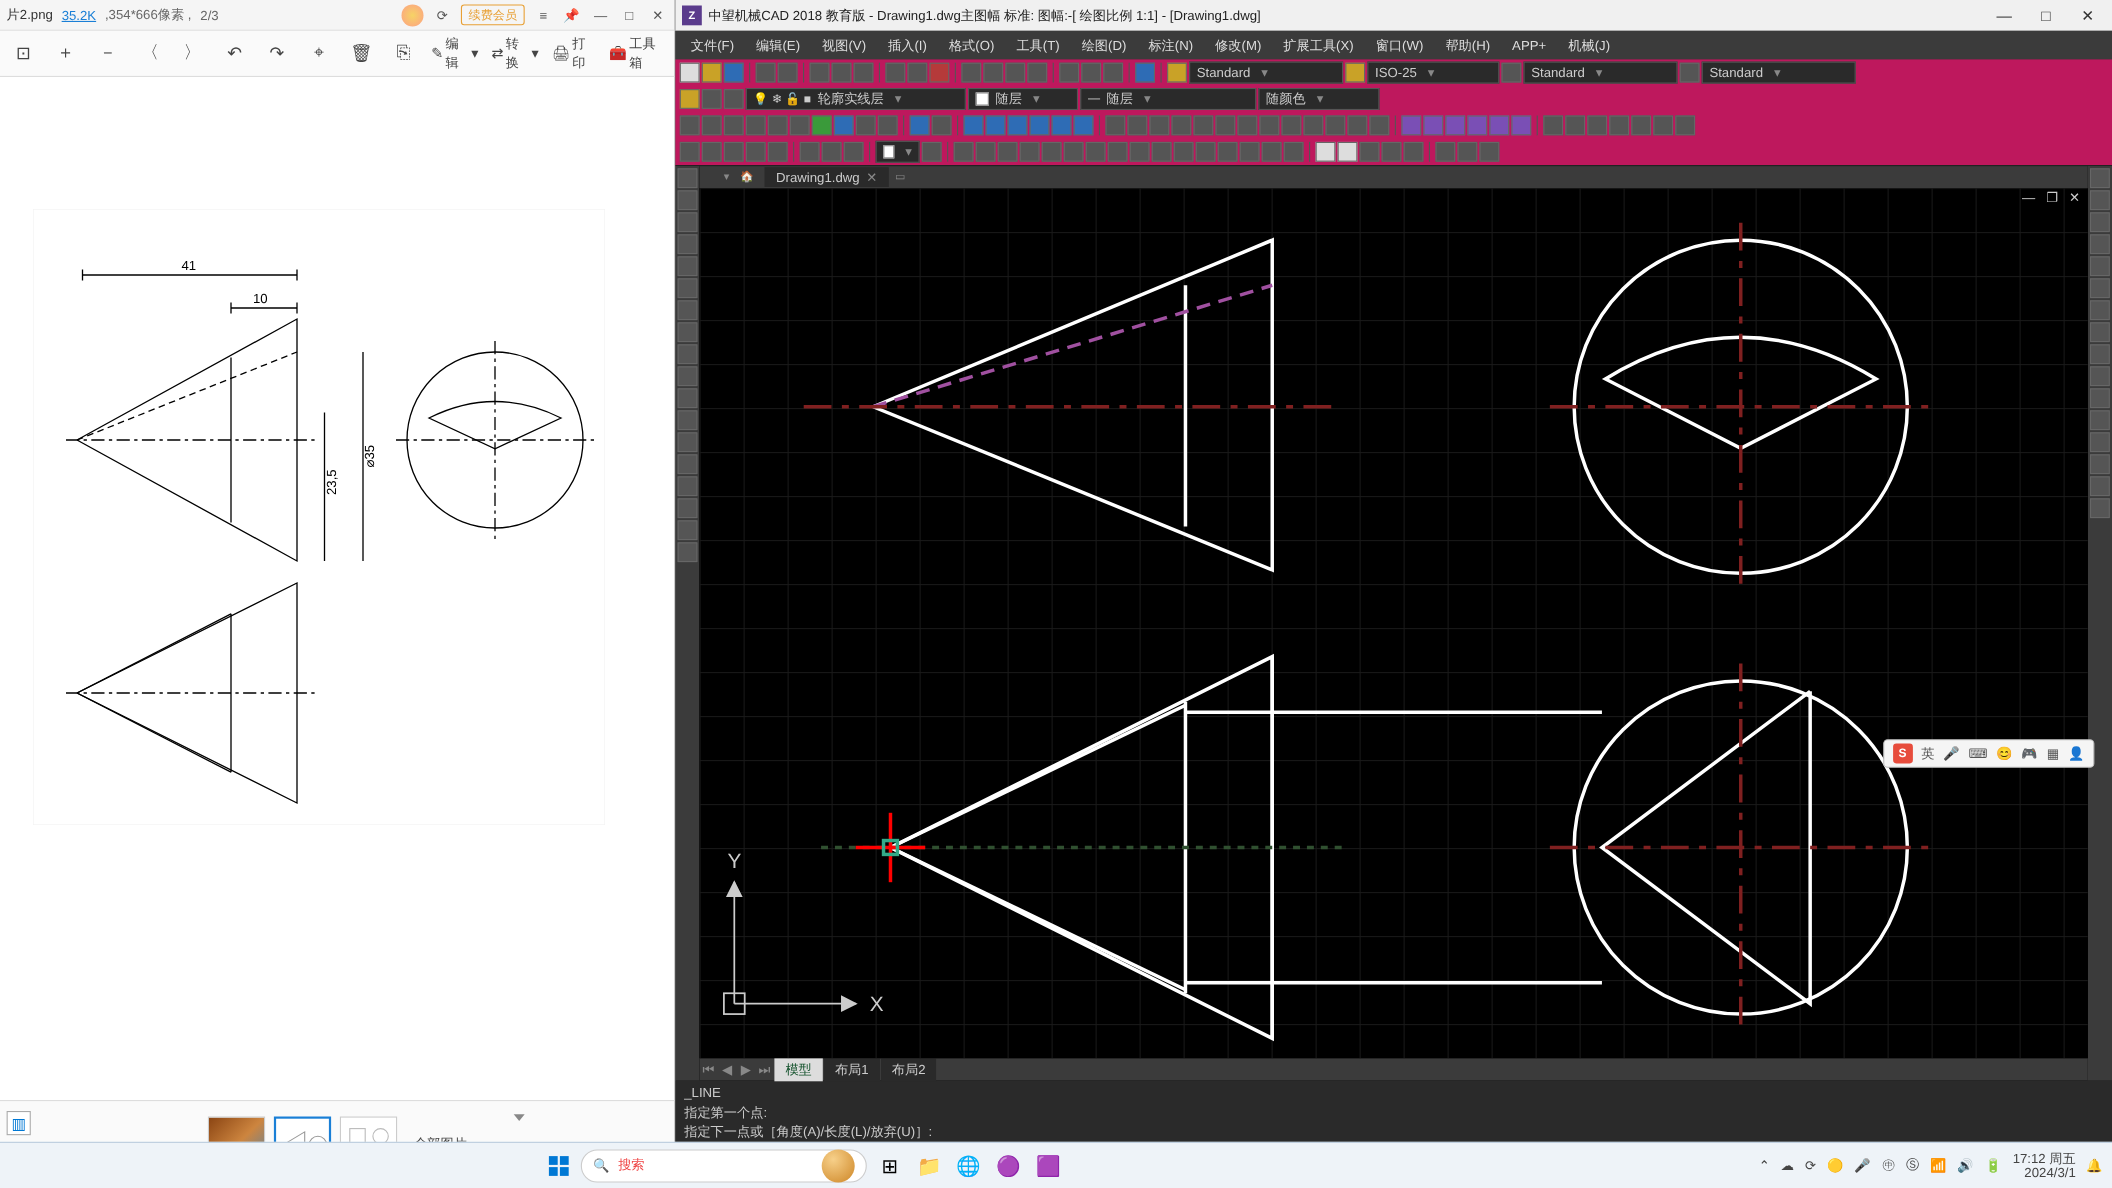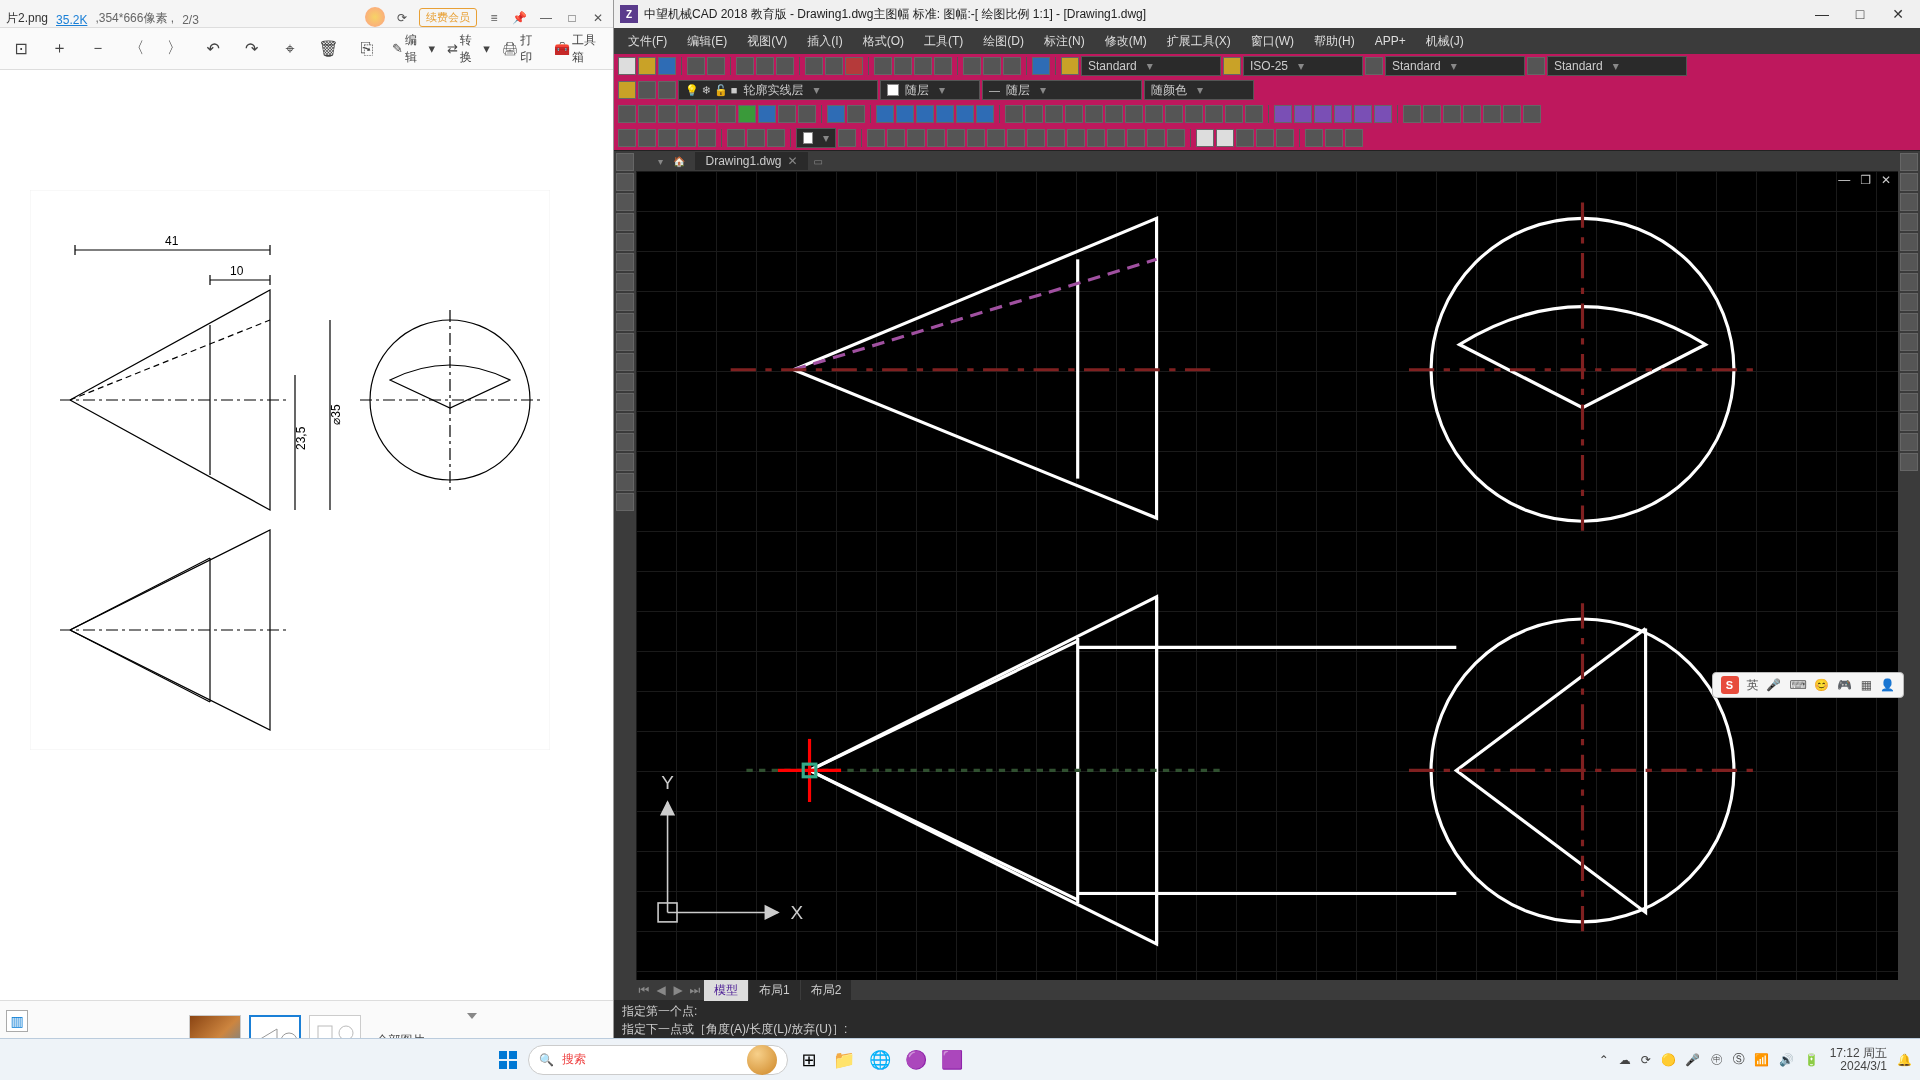--- a/index.html
+++ b/index.html
@@ -1,21 +1,21 @@
 <!DOCTYPE html>
 <html><head>
 <meta charset="utf-8">
 <style>
 *{margin:0;padding:0;box-sizing:border-box;font-family:"Microsoft YaHei","Segoe UI",sans-serif;font-size:12px;user-select:none}
 html,body{width:1920px;height:1080px;overflow:hidden;background:#e8e8e8}
 .screen{display:flex;width:100%;height:100%}
 
 
 .viewer{width:614px;height:100%;background:#fdfdfd;display:flex;flex-direction:column;border-right:1px solid #999}
-.v-top{height:28px;display:flex;align-items:flex-end;gap:8px;padding:0 6px;border-bottom:1px solid #ddd;background:#f5f5f5}
+.v-top{height:28px;display:flex;align-items:center;gap:8px;padding:0 6px;border-bottom:1px solid #ddd;background:#f5f5f5}
 .v-top .name{color:#333}
 .v-top .size{color:#1a7fd6;text-decoration:underline}
 .v-top .dim{color:#666}
 .v-top .spacer{flex:1}
 .v-top .vip{border:1px solid #e8a035;color:#e8a035;padding:1px 6px;border-radius:3px;font-size:11px}
 .v-top .wbtn{width:18px;height:18px;display:flex;align-items:center;justify-content:center;color:#555;cursor:pointer}
 .v-top .avatar{width:20px;height:20px;border-radius:50%;background:radial-gradient(circle,#f6d365,#fda085)}
 .v-tool{height:42px;display:flex;align-items:center;gap:12px;padding:0 8px;border-bottom:1px solid #ddd;background:#fafafa}
 .v-tool .tbtn{width:28px;height:28px;display:flex;align-items:center;justify-content:center;color:#444;cursor:pointer;font-size:16px}
 .v-tool .tbtn.txt{width:auto;gap:2px;font-size:13px}
@@ -61,21 +61,21 @@
 .file-tab .ft .x{color:#888;cursor:pointer}
 .file-tab .handle{color:#888;font-size:10px;margin-right:4px}
 .canvas{flex:1;position:relative;background:#000;overflow:hidden}
 .canvas .grid{position:absolute;inset:0;background-image:linear-gradient(#1a1a1a 1px,transparent 1px),linear-gradient(90deg,#1a1a1a 1px,transparent 1px);background-size:40px 40px}
 .canvas svg{position:absolute;inset:0}
 .win-ctrl{position:absolute;top:2px;right:4px;display:flex;gap:4px;color:#ccc;font-size:10px}
 .win-ctrl span{cursor:pointer;padding:0 3px}
 .layout-tabs{height:20px;background:#3b3b3b;display:flex;align-items:center;color:#ccc;gap:1px}
 .layout-tabs .nav{width:16px;text-align:center;color:#888;cursor:pointer}
 .layout-tabs .lt{padding:2px 10px;background:#2a2a2a;cursor:pointer}
-.layout-tabs .lt.act{background:#ddd;color:#4c1d95}
+.layout-tabs .lt.act{background:#ddd;color:#14532d}
 .cmd{background:#2a2a2a;color:#ccc;padding:2px 8px;font-family:"SimSun",monospace;font-size:14px;line-height:18px}
 .cmd .line{white-space:pre}
 .cmd input{background:transparent;border:none;color:#ccc;font-family:inherit;font-size:inherit;outline:none;width:400px}
 .cad-status{height:22px;background:#3b3b3b;display:flex;align-items:center;color:#ccc;gap:2px;padding:0 6px}
 .cad-status .coord{flex:0 0 auto;padding-right:12px;color:#ddd}
 .cad-status .spacer{flex:1}
 .cad-status .sb{padding:2px 6px;background:#2a2a2a;border:1px solid #555;cursor:pointer;font-size:11px}
 .cad-status .sb.on{background:#4a6;color:#fff}
 .cad-status .endic{width:16px;height:16px;background:#555;border:1px solid #666}
 
@@ -504,20 +504,21 @@
           <span class="lt"></span>
           <span class="lt"></span>
           <span class="lt"></span>
           <span class="lt"></span>
           <span class="lt"></span>
           <span class="lt"></span>
       </div>
     </div>
 
     <div class="cmd">
+      <div class="line">_LINE</div>
       <div class="line">指定第一个点:</div>
       <div class="line">指定下一点或［角度(A)/长度(L)/放弃(U)］:</div>
       <div class="line"><span>指定下一点或［角度(A)/长度(L)/放弃(U)］: </span><input style=""></div>
     </div>
 
     <div class="cad-status">
       <span class="coord">33.1384&lt;159, 0.0000</span>
       <span class="spacer"></span>
       <span class="sb">捕捉</span>
       <span class="sb on">栅格</span>

